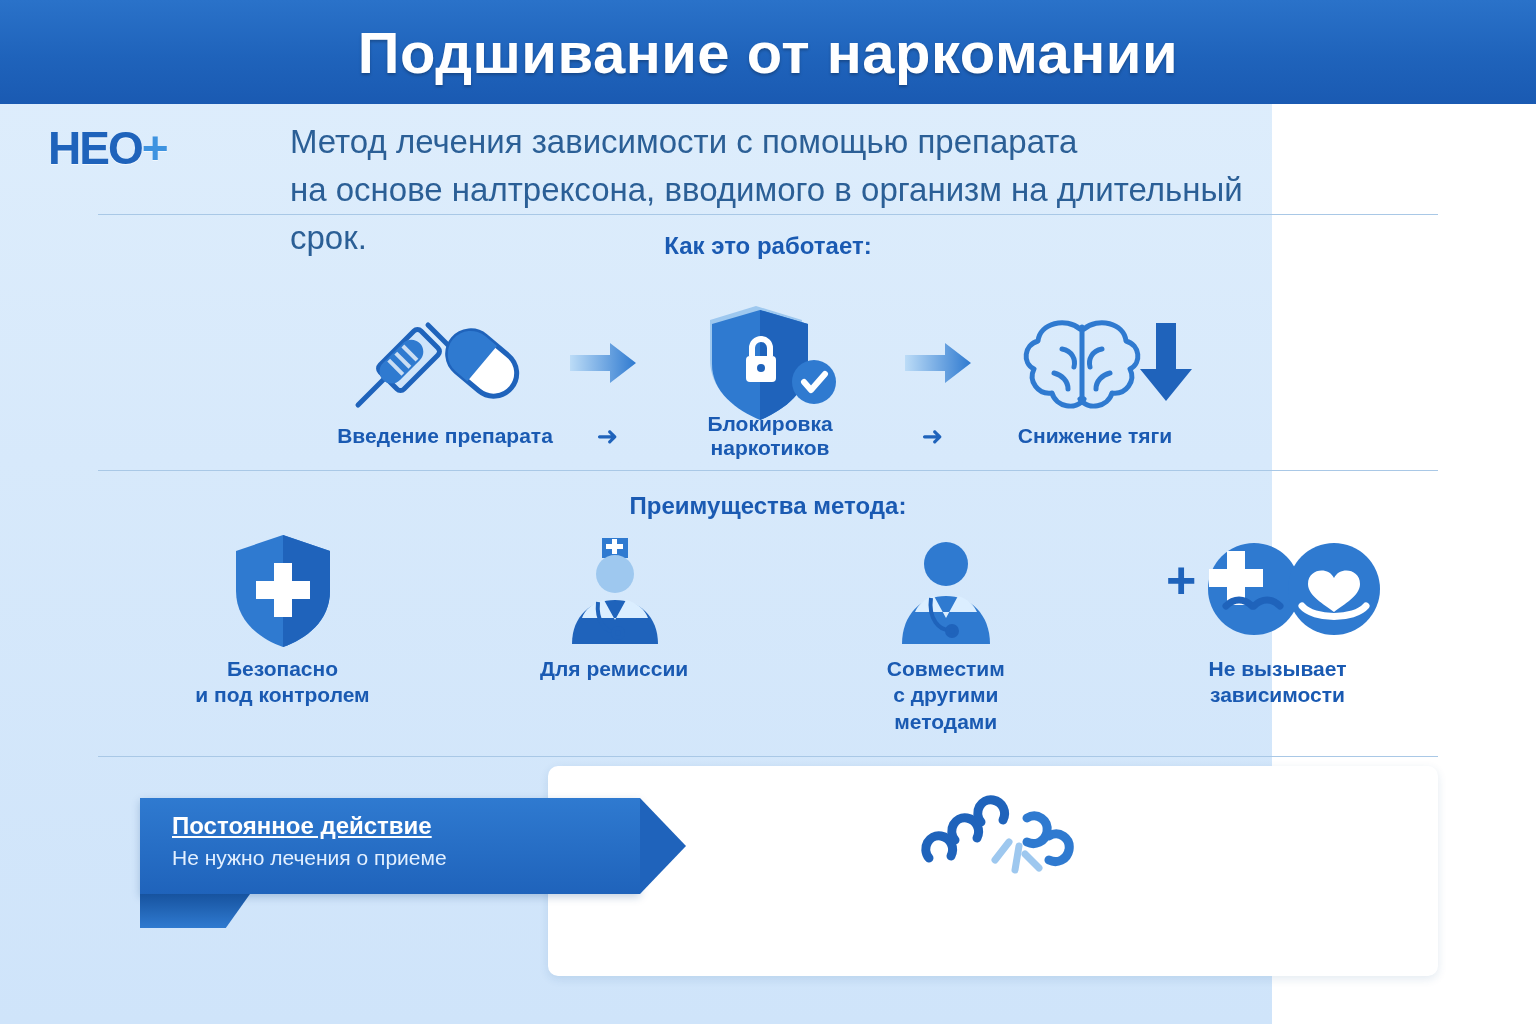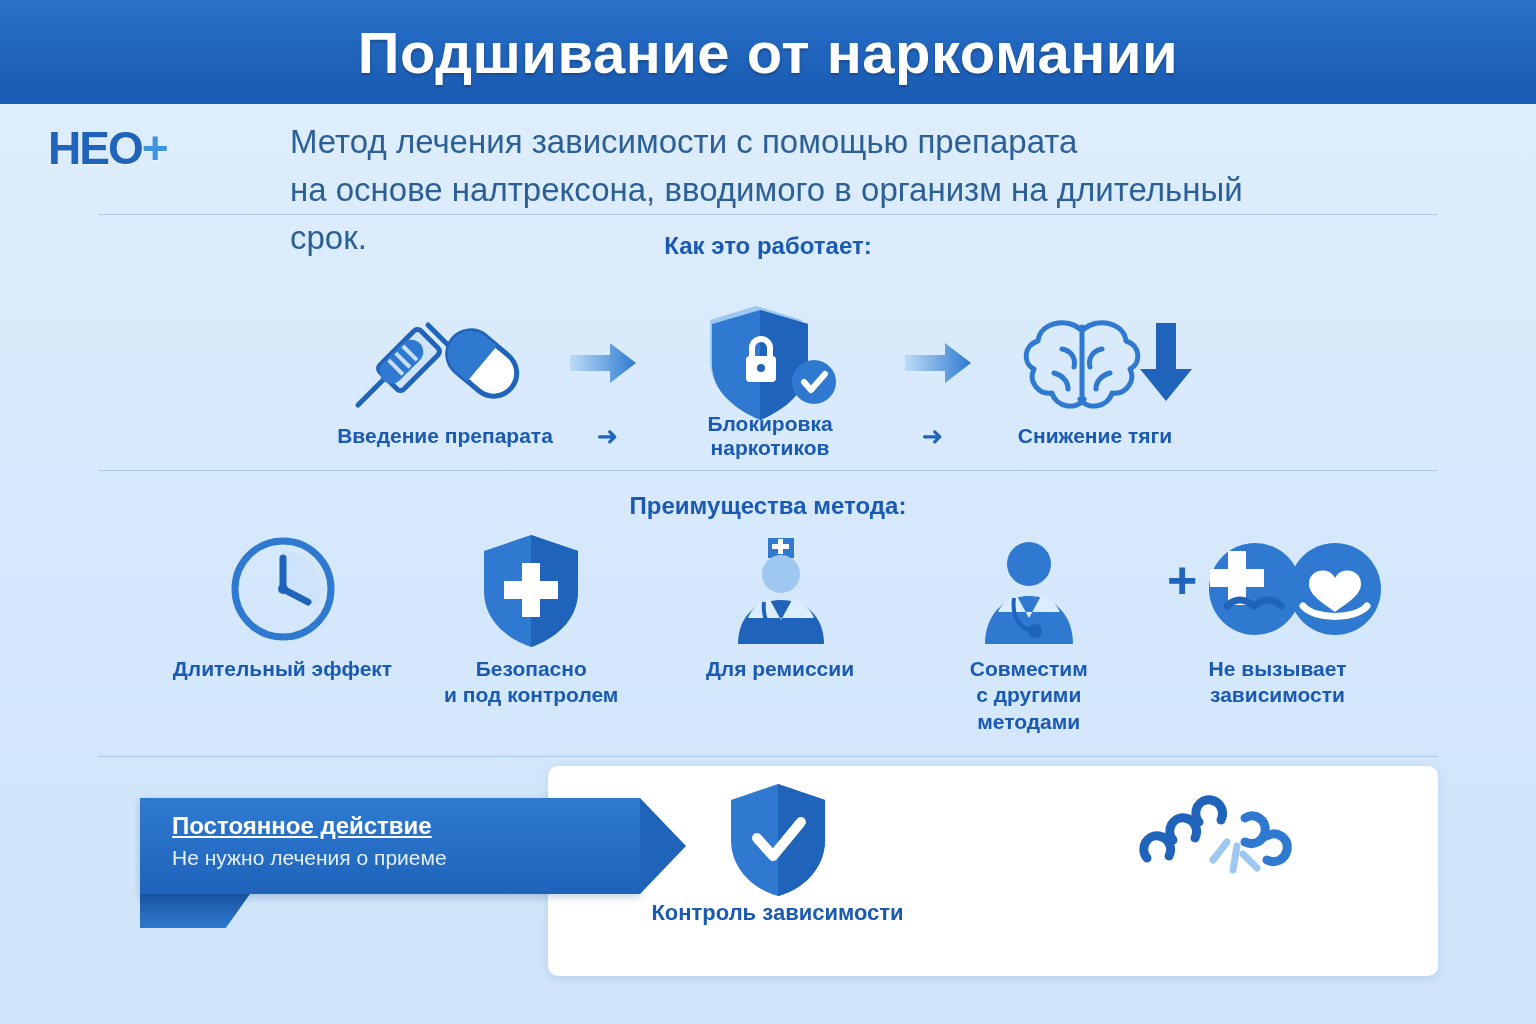--- a/index.html
+++ b/index.html
@@ -8,21 +8,21 @@
     background: #ffffff;
   }
   body {
     width: 1536px;
     height: 1024px;
     overflow: hidden;
     font-family: "Liberation Sans", sans-serif;
   }
   .poster {
     position: relative;
-    width: 1536px;
+    width: 1272px;
     height: 1024px;
     background: linear-gradient(180deg, #dfeefc 0%, #d7e9fb 45%, #cfe4fa 100%);
     box-sizing: border-box;
   }
   
   .header {
     position: absolute;
     left: 0; top: 0;
     width: 1536px;
     height: 104px;
@@ -371,32 +371,20 @@
     <div class="arr">➜</div>
     <div class="lbl">Снижение тяги</div>
   </div>
 
   <div class="rule r2"></div>
 
   <div class="section-title s2">Преимущества метода:</div>
 
   <div class="benefits">
 
-    <div class="benefit">
-      <div class="b-ico">
-        <svg width="110" height="110" viewBox="0 0 110 110">
-          <circle cx="55" cy="55" r="48" fill="none" stroke="#2f7ad0" stroke-width="7"></circle>
-          <path d="M55 55 L55 16 A39 39 0 0 1 88 74 z" fill="#cfe4fa"></path>
-          <line x1="55" y1="55" x2="55" y2="24" stroke="#1f63bb" stroke-width="7" stroke-linecap="round"></line>
-          <line x1="55" y1="55" x2="80" y2="68" stroke="#1f63bb" stroke-width="7" stroke-linecap="round"></line>
-          <circle cx="55" cy="55" r="5" fill="#1f63bb"></circle>
-        </svg>
-      </div>
-      <div class="b-lbl">Длительный эффект</div>
-    </div>
 
     <div class="benefit">
       <div class="b-ico">
         <svg width="110" height="120" viewBox="0 0 110 120">
           <path d="M55 6 L102 22 V62 c0 30 -24 48 -47 56 C32 110 8 92 8 62 V22 z" fill="#2f7ad0"></path>
           <path d="M55 6 L102 22 V62 c0 30 -24 48 -47 56 z" fill="#1f63bb"></path>
           <path d="M46 34 h18 v18 h18 v18 h-18 v18 h-18 v-18 h-18 v-18 h18 z" fill="#ffffff"></path>
         </svg>
       </div>
       <div class="b-lbl">
@@ -461,30 +449,20 @@
         <div>зависимости</div>
       </div>
     </div>
   </div>
 
   <div class="rule r3"></div>
 
   <div class="bottom-card"></div>
 
   <div class="bottom-items">
-    <div class="bottom-item">
-      <div class="bi-ico">
-        <svg width="110" height="118" viewBox="0 0 110 118">
-          <path d="M55 4 L102 20 V60 c0 30 -24 50 -47 56 C32 110 8 90 8 60 V20 z" fill="#2f7ad0"></path>
-          <path d="M55 4 L102 20 V60 c0 30 -24 50 -47 56 z" fill="#1f63bb"></path>
-          <path d="M34 58 l16 18 28 -34" fill="none" stroke="#ffffff" stroke-width="10" stroke-linecap="round" stroke-linejoin="round"></path>
-        </svg>
-      </div>
-      <div class="bi-lbl">Контроль зависимости</div>
-    </div>
 
     <div class="bottom-item">
       <div class="bi-ico">
         <svg width="160" height="110" viewBox="0 0 160 110">
           <g fill="none" stroke="#1f63bb" stroke-width="9" stroke-linecap="round">
             <path d="M14 74 c-8 -10 0 -24 12 -22 c10 2 14 12 10 20"></path>
             <path d="M40 56 c-8 -10 0 -24 12 -22 c10 2 14 12 10 20"></path>
             <path d="M66 38 c-8 -10 0 -24 12 -22 c10 2 14 12 10 20"></path>
           </g>
           <g fill="none" stroke="#2f7ad0" stroke-width="9" stroke-linecap="round">

